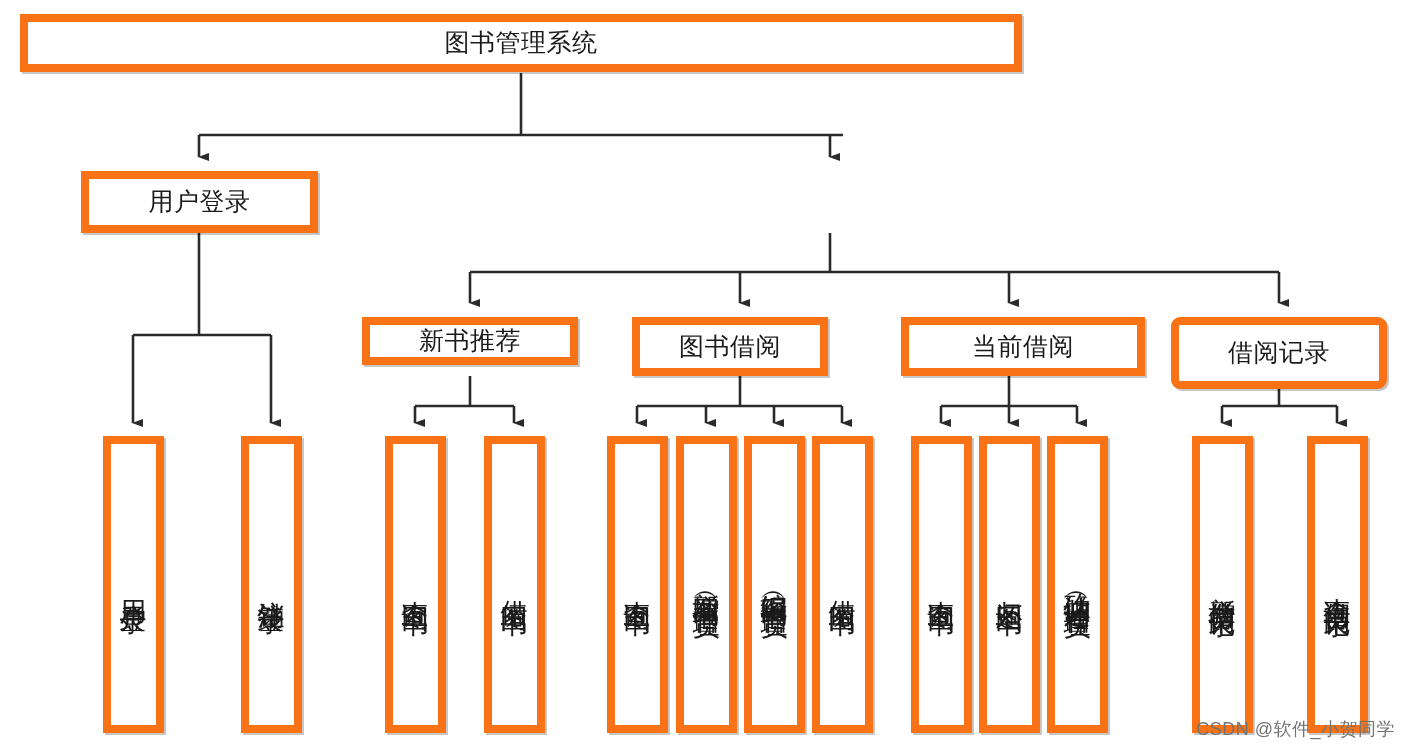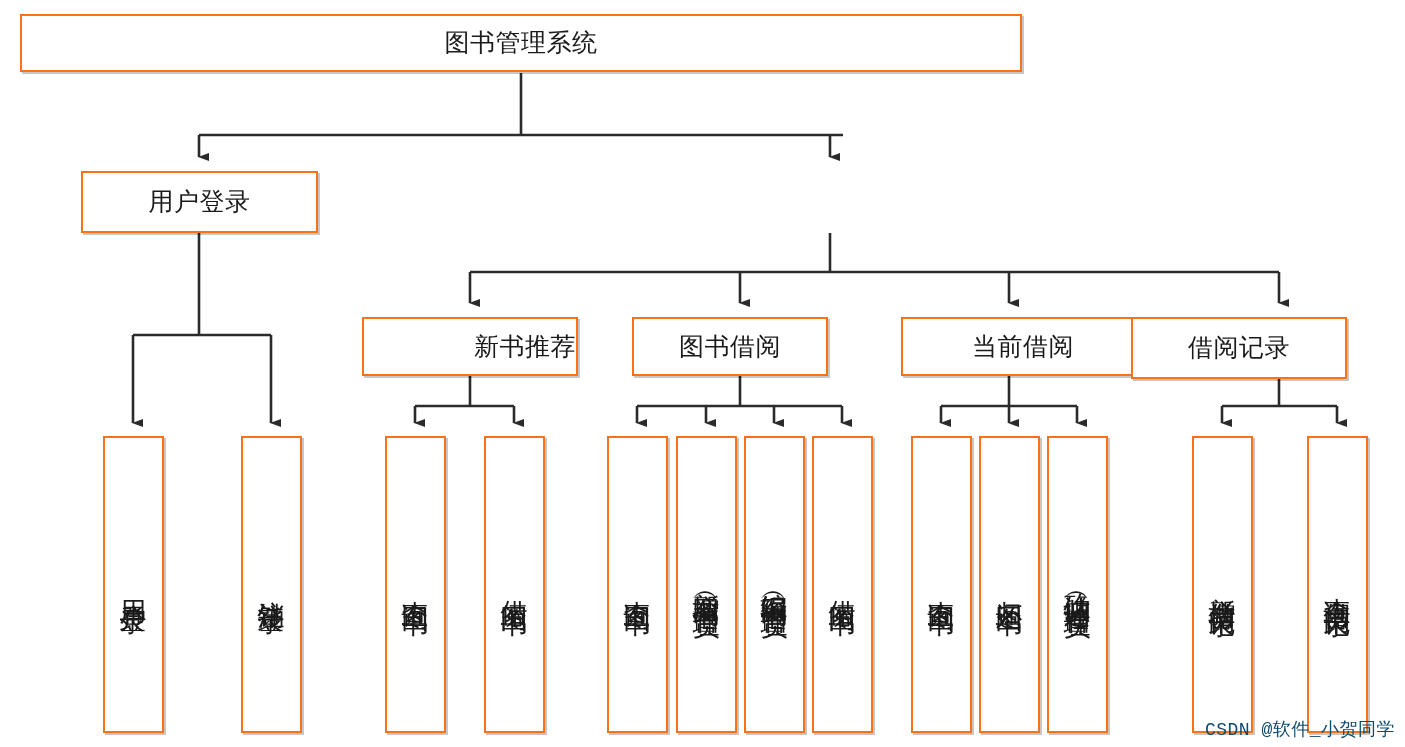--- a/index.html
+++ b/index.html
@@ -23,21 +23,21 @@
     left: 0;
     top: 0;
     width: 1405px;
     height: 747px;
     pointer-events: none;
   }
   .node {
     position: absolute;
     box-sizing: border-box;
     background: #ffffff;
-    border: 2px solid #f97316;
+    border: 8px solid #f97316;
     display: flex;
     align-items: center;
     justify-content: center;
     color: #1a1a1a;
     box-shadow: 2px 2px 0 rgba(0,0,0,0.22);
   }
   .node .txt {
     display: block;
     text-align: center;
     line-height: 1.18;
@@ -62,24 +62,24 @@
     line-height: 1.0;
     letter-spacing: 3px;
     max-height: 100%;
     white-space: nowrap;
   }
   #watermark {
     position: absolute;
     right: 10px;
     bottom: 6px;
     font-size: 18px;
-    color: #0c4a6e;
+    color: #737373;
     letter-spacing: 0.5px;
     white-space: nowrap;
-    font-family: Liberation Mono, monospace;
+    font-family: Liberation Sans, sans-serif;
   }
 </style>
 </head>
 <body>
 
 <div id="canvas">
 
   <svg id="wires" viewBox="0 0 1405 747" width="1405" height="747" aria-hidden="true">
     <defs>
       <marker id="arrow" markerWidth="9" markerHeight="11" refX="4" refY="10" orient="auto" markerUnits="userSpaceOnUse">
@@ -132,33 +132,33 @@
 
   <div class="node h root" style="left:20px; top:14px; width:1002px; height:58px;">
     <span class="txt">图书管理系统</span>
   </div>
 
   <div class="node h" style="left:81px; top:171px; width:237px; height:62px;">
     <span class="txt">用户登录</span>
   </div>
 
 
-  <div class="node h" style="left:362px; top:317px; width:216px; height:59px;justify-content:flex-end;">
+  <div class="node h" style="left:362px; top:317px; width:216px; height:48px;">
     <span class="txt">新书推荐</span>
   </div>
 
   <div class="node h" style="left:632px; top:317px; width:196px; height:59px;">
     <span class="txt">图书借阅</span>
   </div>
 
   <div class="node h" style="left:901px; top:317px; width:244px; height:59px;">
     <span class="txt">当前借阅</span>
   </div>
 
-  <div class="node h" style="left:1131px; top:317px; width:216px; height:62px;">
+  <div class="node h" style="left:1171px; top:317px; width:216px; height:72px;border-radius:9px;">
     <span class="txt">借阅记录</span>
   </div>
 
   <div class="node v" style="left:103px; top:436px; width:61px; height:297px;">
     <span class="txt" style="font-size: 27px;">用户登录</span>
   </div>
 
   <div class="node v" style="left:241px; top:436px; width:61px; height:297px;">
     <span class="txt" style="font-size: 27px;">注销登录</span>
   </div>

